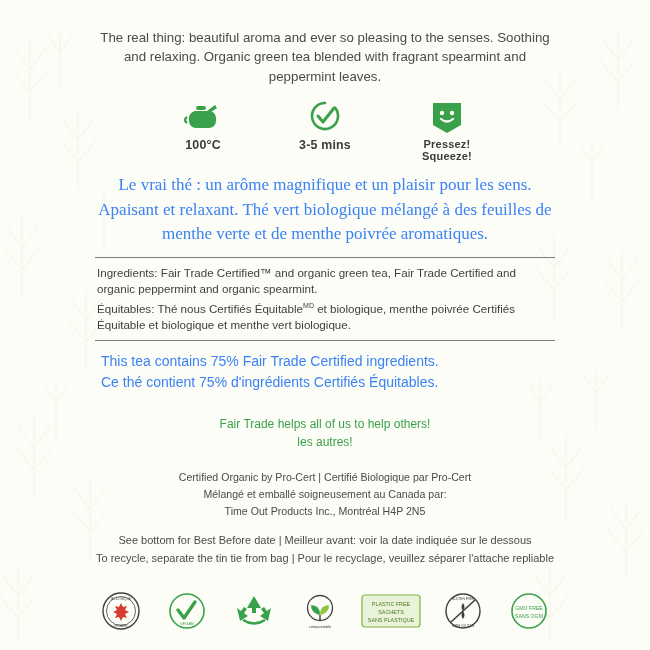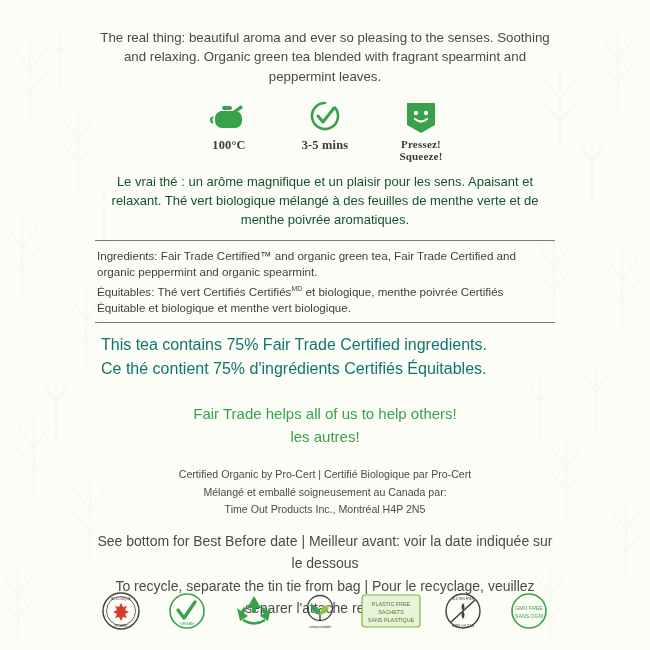--- a/index.html
+++ b/index.html
@@ -45,23 +45,22 @@
     color: #4a4a4a;
     margin: 0 0 6px 0;
     padding: 0 4px;
   }
 
   
   .brew-row {
     display: flex;
     justify-content: center;
     align-items: flex-start;
-    gap: 12px;
+    gap: 38px;
     margin: 14px 0 10px 0;
-    font-family: Liberation Serif, serif;
   }
   .brew-item {
     width: 84px;
     display: flex;
     flex-direction: column;
     align-items: center;
   }
   .brew-icon {
     height: 34px;
     display: flex;
@@ -75,74 +74,75 @@
     color: #3a3a3a;
     letter-spacing: .2px;
   }
   .brew-label.small {
     font-size: 11px;
     font-weight: bold;
     line-height: 1.15;
   }
 
   .intro-fr {
-    font-size: 13px;
+    font-size: 17px;
     line-height: 1.45;
-    color: #14532d;
+    color: #3b82f6;
     margin: 4px 0 10px 0;
     padding: 0 2px;
+    font-family: Liberation Serif, serif;
   }
 
   .rule {
     border: 0;
     border-top: 1px solid #7b7b7b;
     margin: 6px 0 7px 0;
   }
 
   .ingredients {
     text-align: left;
     font-size: 11.6px;
     line-height: 1.42;
     color: #3f3f3f;
     padding: 0 2px;
   }
   .ingredients p { margin: 0 0 3px 0; }
   .ingredients b { font-weight: normal; }
   sup { font-size: 7px; vertical-align: super; }
 
   .fairtrade-pct {
-    font-size: 16px;
+    font-size: 14px;
     line-height: 1.5;
-    color: #0f766e;
+    color: #3b82f6;
     margin: 10px 0 0 0;
     text-align: left;
     padding-left: 6px;
   }
 
   .slogan {
     color: #3aa14b;
-    font-size: 15px;
+    font-size: 12px;
     line-height: 1.5;
     margin: 22px 0 18px 0;
   }
 
   .fineprint {
     font-size: 10.6px;
     line-height: 1.62;
     color: #4a4a4a;
   }
   .fineprint .site {
     color: #3aa14b;
     font-size: 12px;
     margin-top: 9px;
     margin-bottom: 9px;
     letter-spacing: .2px;
   }
   .fineprint .recycle {
-    font-size: 14px;
+    font-size: 11px;
     line-height: 1.6;
     color: #4a4a4a;
     margin-top: 12px;
   }
 
   
   .badges {
     position: absolute;
     left: 95px;
     right: 95px;
@@ -242,21 +242,21 @@
       </div>
 
     </div>
 
     <p class="intro-fr">Le vrai thé : un arôme magnifique et un plaisir pour les sens. Apaisant et relaxant. Thé vert biologique mélangé à des feuilles de menthe verte et de menthe poivrée aromatiques.</p>
 
     <hr class="rule">
 
     <div class="ingredients">
       <p><b>Ingredients:</b><span> Fair Trade Certified™ and organic green tea, Fair Trade Certified and organic peppermint and organic spearmint.</span></p>
-      <p><b>Équitables:</b><span> Thé vert  Certifiés Certifiés</span><sup>MD</sup><span> et biologique, menthe poivrée  Certifiés Équitable et biologique et menthe vert biologique.</span></p>
+      <p><b>Équitables:</b><span> Thé nous  Certifiés Équitable</span><sup>MD</sup><span> et biologique, menthe poivrée  Certifiés Équitable et biologique et menthe vert biologique.</span></p>
     </div>
 
     <hr class="rule">
 
     <div class="fairtrade-pct">
       <div>This tea contains 75% Fair Trade Certified ingredients.</div>
       <div>Ce thé contient 75% d'ingrédients Certifiés Équitables.</div>
     </div>
 
     <div class="slogan">

